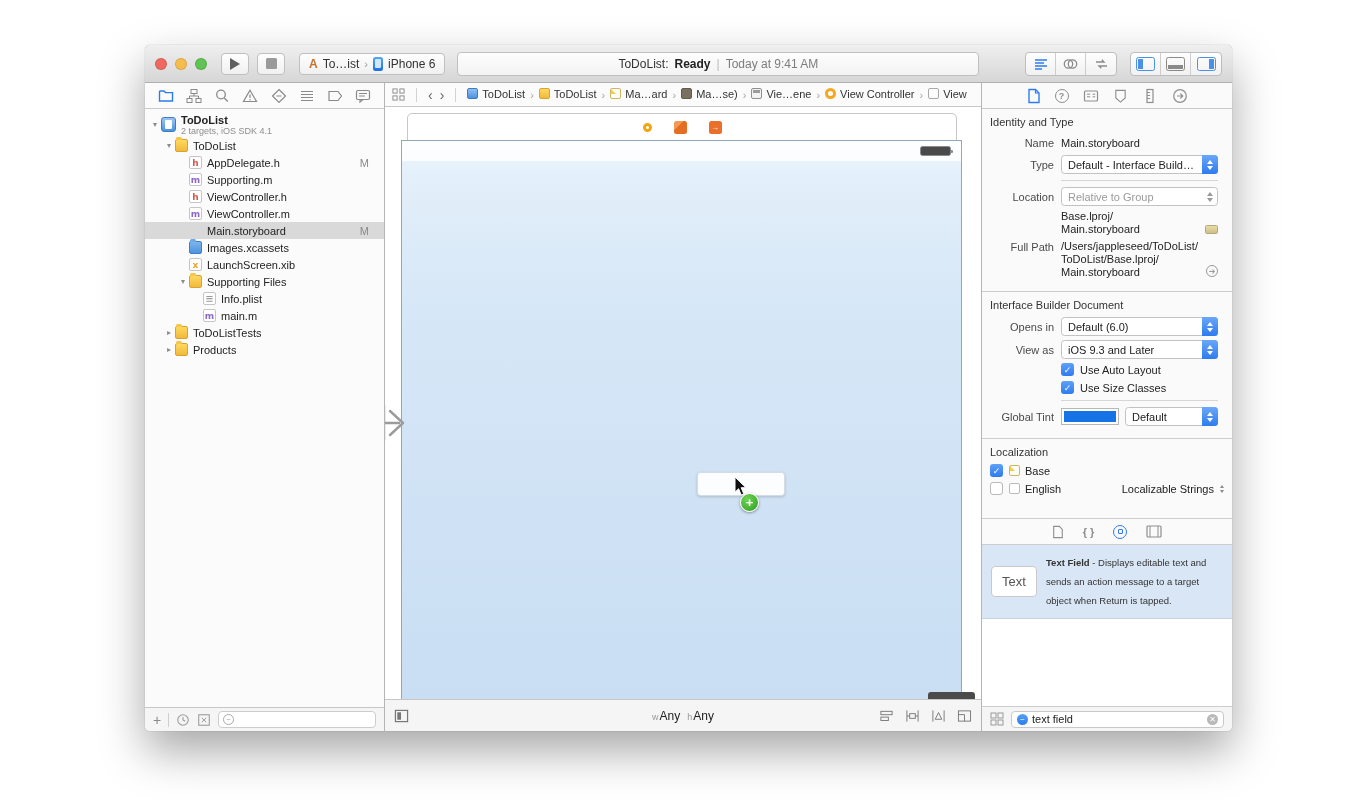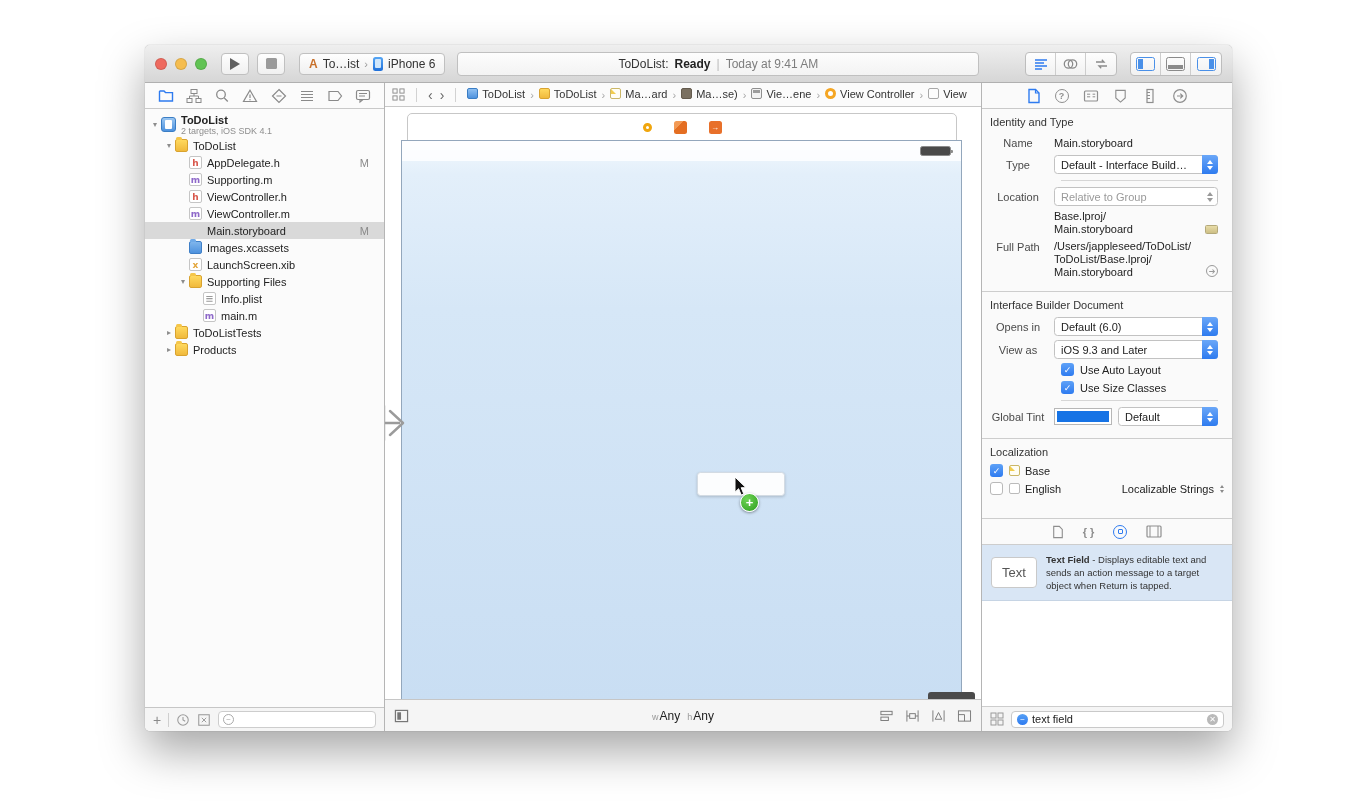--- a/index.html
+++ b/index.html
@@ -110,21 +110,21 @@
   .sizelbl .k{font-size:9px;color:#999;margin-right:1px}
   .sizelbl .gap{display:inline-block;width:7px}
   .albtns{margin-left:auto;display:flex;gap:11px;align-items:center}
   
   .utilities{width:250px;flex:none;background:#fafafa;display:flex;flex-direction:column;font-size:11px;color:#222}
   .insbar{height:26px;flex:none;border-bottom:1px solid #c9c9c9;display:flex;align-items:center;justify-content:center;gap:14px}
   .qhelp{width:14px;height:14px;border:1.3px solid #8e8e8e;border-radius:50%;font-size:9px;display:flex;align-items:center;justify-content:center;color:#8e8e8e;font-weight:bold}
   .section{border-bottom:1px solid #cdcdcd;padding:4px 0 8px;flex:none}
   .sechead{font-weight:normal;color:#333;padding:3px 8px 6px}
   .irow{display:flex;align-items:center;margin:0 14px 4px 0;min-height:17px}
-  .ilabel{width:72px;flex:none;text-align:center;color:#4a4a4a;white-space:nowrap}
+  .ilabel{width:72px;flex:none;text-align:right;margin-right:7px;color:#4a4a4a;white-space:nowrap}
   .ivalue{white-space:nowrap;overflow:hidden}
   .popup{flex:1;position:relative;height:19px;background:#fff;border:1px solid #c2c2c2;border-radius:3.5px;
          display:flex;align-items:center;padding:0 20px 0 6px;min-width:0}
   .popup .txt{white-space:nowrap;overflow:hidden;text-overflow:ellipsis}
   .cap{position:absolute;right:-1px;top:-1px;bottom:-1px;width:16px;background:linear-gradient(#6AA7F8,#2E7BEF);
        border-radius:0 3.5px 3.5px 0;display:flex;flex-direction:column;align-items:center;justify-content:center;gap:2px}
   .au{width:0;height:0;border-left:3px solid transparent;border-right:3px solid transparent;border-bottom:4px solid #fff}
   .ad{width:0;height:0;border-left:3px solid transparent;border-right:3px solid transparent;border-top:4px solid #fff}
   .gstep{display:flex;flex-direction:column;gap:2px;margin-left:6px;flex:none}
   .gstep .au{border-bottom-color:#8a8a8a;border-left-width:2.5px;border-right-width:2.5px;border-bottom-width:3.5px}
@@ -143,21 +143,21 @@
   .locrow{display:flex;align-items:center;margin:0 8px 5px 8px}
   .swatch{width:58px;height:17px;border:1px solid #b7b7b7;background:#fff;padding:2px;margin-right:6px;flex:none}
   .swatch i{display:block;width:100%;height:100%}
   .gaprow{height:10px;flex:none}
   .libtabs{height:27px;flex:none;border-top:1px solid #cdcdcd;border-bottom:1px solid #cdcdcd;display:flex;align-items:center;justify-content:center;gap:19px;background:#fafafa}
   .braces{font-size:11px;color:#8e8e8e;font-weight:bold}
   .objlib{width:14px;height:14px;border-radius:50%;border:1.5px solid #2E7BF0;display:flex;align-items:center;justify-content:center}
   .objlib i{width:5px;height:5px;border:1.5px solid #2E7BF0;border-radius:1px;display:block}
   .libitem{flex:none;background:#d9e6f5;border-bottom:1px solid #c6d4e4;display:flex;align-items:center;gap:9px;padding:8px 9px}
   .libpreview{width:46px;height:31px;flex:none;background:#fff;border:1px solid #c9c9c9;border-radius:4px;display:flex;align-items:center;justify-content:center;font-size:13px;color:#555}
-  .libdesc{font-size:9.5px;line-height:13px;color:#333}
+  .libdesc{font-size:9.5px;line-height:19px;color:#333}
   .libempty{flex:1;background:#fff;border-bottom:1px solid #cdcdcd}
   .utilfoot{height:24px;flex:none;display:flex;align-items:center;gap:7px;padding:0 8px;background:#f5f5f5}
   .searchfield{flex:1;height:17px;border:1px solid #c9c9c9;border-radius:4px;background:#fff;display:flex;align-items:center;gap:4px;padding:0 5px}
   .searchfield input{border:0;outline:none;flex:1;font-size:11px;font-family:"Liberation Sans",sans-serif;color:#222;background:transparent;min-width:0}
   .clearbtn{width:11px;height:11px;border-radius:50%;background:#b9b9b9;color:#fff;font-size:8px;display:flex;align-items:center;justify-content:center;flex:none}
   svg{display:block}
 </style>
 </head>
 <body>
 

